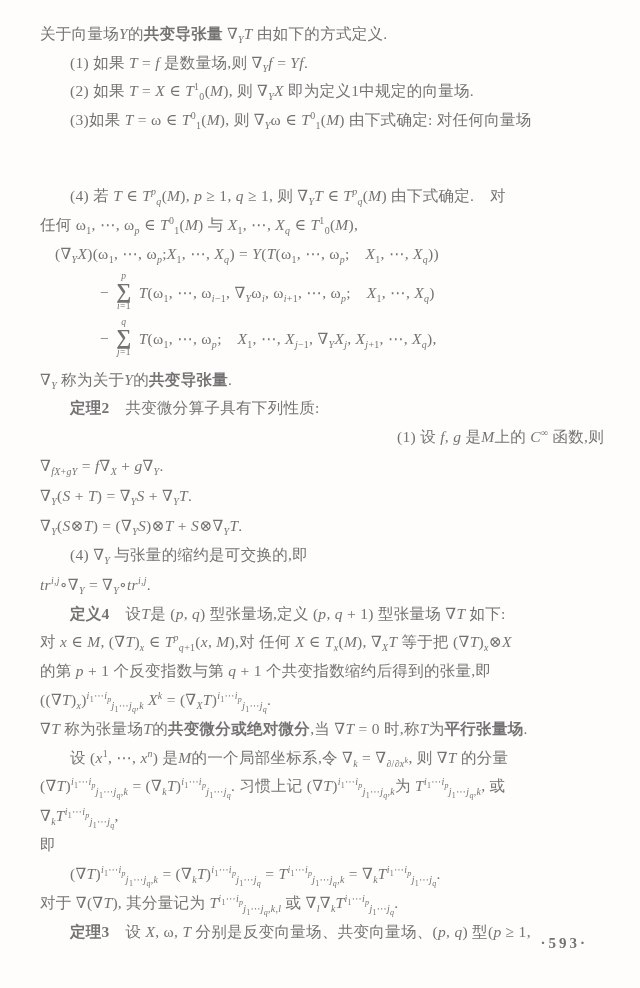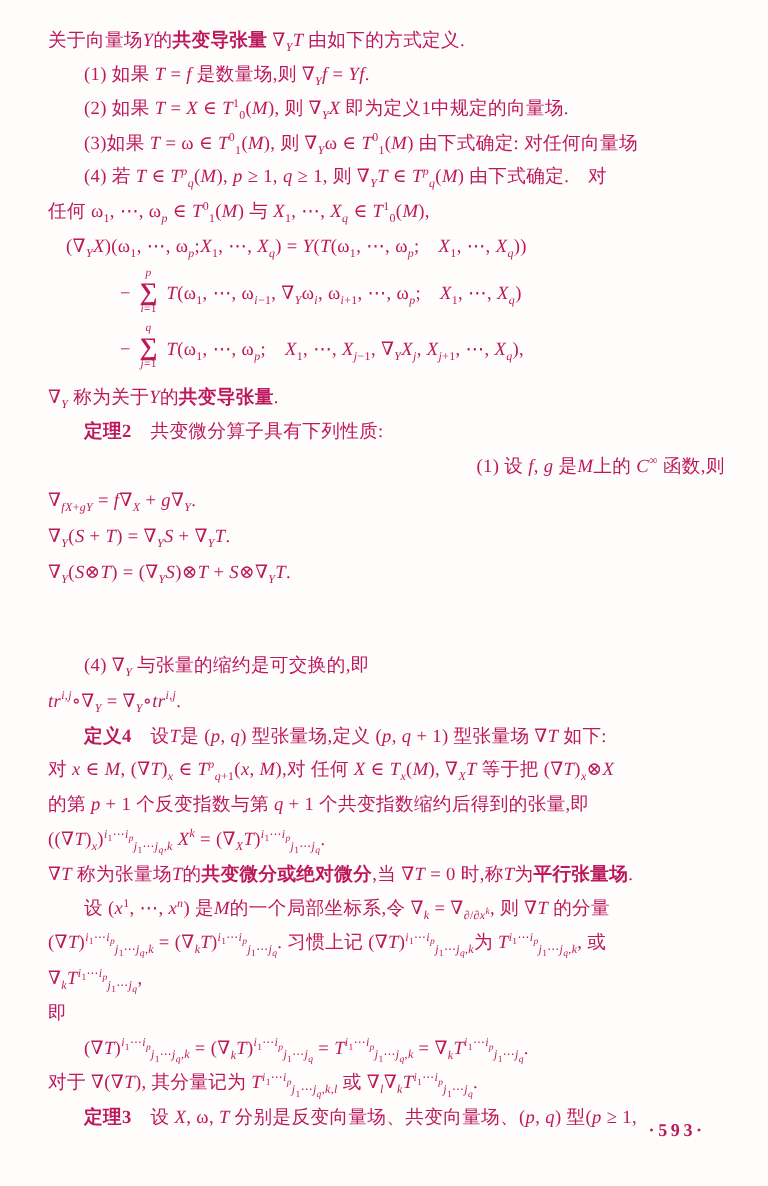--- a/index.html
+++ b/index.html
@@ -1,19 +1,19 @@
 <!DOCTYPE html>
 <html><head>
 <meta charset="utf-8">
 <style>
   html,body{margin:0;padding:0;background:#ffffff;}
   .page{
     width:640px;height:988px;
     background:#fefdfb;
-    color:#be185d;
+    color:#737373;
     font-family:"Liberation Serif","DejaVu Serif",serif;
     box-sizing:border-box;
     padding:20px 36px 0 40px;
     position:relative;
     overflow:hidden;
   }
   .doc-body{width:100%;}
   .line{
     font-size:15.5px;
     line-height:28.5px;
@@ -54,40 +54,40 @@
 </style>
 </head>
 <body>
 
 <div class="page">
   <div class="doc-body" id="doc-body">
       <div class="line t-text">关于向量场<i>Y</i>的<b>共变导张量</b> ∇<sub><i>Y</i></sub><i>T</i> 由如下的方式定义.</div>
       <div class="line t-text" style="padding-left: 30px;">(1) 如果 <i>T</i> = <i>f</i> 是数量场,则 ∇<sub><i>Y</i></sub><i>f</i> = <i>Yf</i>.</div>
       <div class="line t-text" style="padding-left: 30px;">(2) 如果 <i>T</i> = <i>X</i> ∈ <i>T</i><sup>1</sup><sub>0</sub>(<i>M</i>), 则 ∇<sub><i>Y</i></sub><i>X</i> 即为定义1中规定的向量场.</div>
       <div class="line t-text" style="padding-left: 30px;">(3)如果 <i>T</i> = ω ∈ <i>T</i><sup>0</sup><sub>1</sub>(<i>M</i>), 则 ∇<sub><i>Y</i></sub>ω ∈ <i>T</i><sup>0</sup><sub>1</sub>(<i>M</i>) 由下式确定: 对任何向量场</div>
-      <div class="line t-text" style="padding-left: 30px;">(4) 若 <i>T</i> ∈ <i>T</i><sup><i>p</i></sup><sub><i>q</i></sub>(<i>M</i>), <i>p</i> ≥ 1, <i>q</i> ≥ 1, 则 ∇<sub><i>Y</i></sub><i>T</i> ∈ <i>T</i><sup><i>p</i></sup><sub><i>q</i></sub>(<i>M</i>) 由下式确定.　对</div>
+      <div class="line t-text" style="padding-left: 30px; margin-top: 48px;">(4) 若 <i>T</i> ∈ <i>T</i><sup><i>p</i></sup><sub><i>q</i></sub>(<i>M</i>), <i>p</i> ≥ 1, <i>q</i> ≥ 1, 则 ∇<sub><i>Y</i></sub><i>T</i> ∈ <i>T</i><sup><i>p</i></sup><sub><i>q</i></sub>(<i>M</i>) 由下式确定.　对</div>
       <div class="line t-text">任何 ω<sub>1</sub>, ⋯, ω<sub><i>p</i></sub> ∈ <i>T</i><sup>0</sup><sub>1</sub>(<i>M</i>) 与 <i>X</i><sub>1</sub>, ⋯, <i>X</i><sub><i>q</i></sub> ∈ <i>T</i><sup>1</sup><sub>0</sub>(<i>M</i>),</div>
       <div class="line t-formula" style="padding-left: 15px;">(∇<sub><i>Y</i></sub><i>X</i>)(ω<sub>1</sub>, ⋯, ω<sub><i>p</i></sub>;<i>X</i><sub>1</sub>, ⋯, <i>X</i><sub><i>q</i></sub>) = <i>Y</i>(<i>T</i>(ω<sub>1</sub>, ⋯, ω<sub><i>p</i></sub>;　<i>X</i><sub>1</sub>, ⋯, <i>X</i><sub><i>q</i></sub>))</div>
       <div class="line t-display" style="padding-left: 60px;">− <span class="sum">
           <span class="s-top"><i>p</i></span>
           <span class="s-sig">∑</span>
           <span class="s-bot"><i>i</i>=1</span>
         </span> <i>T</i>(ω<sub>1</sub>, ⋯, ω<sub><i>i</i>−1</sub>, ∇<sub><i>Y</i></sub>ω<sub><i>i</i></sub>, ω<sub><i>i</i>+1</sub>, ⋯, ω<sub><i>p</i></sub>;　<i>X</i><sub>1</sub>, ⋯, <i>X</i><sub><i>q</i></sub>)</div>
       <div class="line t-display" style="padding-left: 60px;">− <span class="sum">
           <span class="s-top"><i>q</i></span>
           <span class="s-sig">∑</span>
           <span class="s-bot"><i>j</i>=1</span>
         </span> <i>T</i>(ω<sub>1</sub>, ⋯, ω<sub><i>p</i></sub>;　<i>X</i><sub>1</sub>, ⋯, <i>X</i><sub><i>j</i>−1</sub>, ∇<sub><i>Y</i></sub><i>X</i><sub><i>j</i></sub>, <i>X</i><sub><i>j</i>+1</sub>, ⋯, <i>X</i><sub><i>q</i></sub>),</div>
       <div class="line t-text">∇<sub><i>Y</i></sub> 称为关于<i>Y</i>的<b>共变导张量</b>.</div>
       <div class="line t-text" style="padding-left: 30px;"><b>定理2</b>　共变微分算子具有下列性质:</div>
       <div class="line t-text" style="padding-left: 30px; text-align: right;">(1) 设 <i>f</i>, <i>g</i> 是<i>M</i>上的 <i>C</i><sup>∞</sup> 函数,则</div>
       <div class="line t-formula center">∇<sub><i>fX</i>+<i>gY</i></sub> = <i>f</i>∇<sub><i>X</i></sub> + <i>g</i>∇<sub><i>Y</i></sub>.</div>
       <div class="line t-formula center">∇<sub><i>Y</i></sub>(<i>S</i> + <i>T</i>) = ∇<sub><i>Y</i></sub><i>S</i> + ∇<sub><i>Y</i></sub><i>T</i>.</div>
       <div class="line t-formula center">∇<sub><i>Y</i></sub>(<i>S</i>⊗<i>T</i>) = (∇<sub><i>Y</i></sub><i>S</i>)⊗<i>T</i> + <i>S</i>⊗∇<sub><i>Y</i></sub><i>T</i>.</div>
-      <div class="line t-text" style="padding-left: 30px; margin-top: 48px;">(4) ∇<sub><i>Y</i></sub> 与张量的缩约是可交换的,即</div>
+      <div class="line t-text" style="padding-left: 30px;">(4) ∇<sub><i>Y</i></sub> 与张量的缩约是可交换的,即</div>
       <div class="line t-formula center"><i>tr</i><sup><i>i</i>,<i>j</i></sup>∘∇<sub><i>Y</i></sub> = ∇<sub><i>Y</i></sub>∘<i>tr</i><sup><i>i</i>,<i>j</i></sup>.</div>
       <div class="line t-text" style="padding-left: 30px;"><b>定义4</b>　设<i>T</i>是 (<i>p</i>, <i>q</i>) 型张量场,定义 (<i>p</i>, <i>q</i> + 1) 型张量场 ∇<i>T</i> 如下:</div>
       <div class="line t-text">对 <i>x</i> ∈ <i>M</i>, (∇<i>T</i>)<sub><i>x</i></sub> ∈ <i>T</i><sup><i>p</i></sup><sub><i>q</i>+1</sub>(<i>x</i>, <i>M</i>),对 任何 <i>X</i> ∈ <i>T</i><sub><i>x</i></sub>(<i>M</i>), ∇<sub><i>X</i></sub><i>T</i> 等于把 (∇<i>T</i>)<sub><i>x</i></sub>⊗<i>X</i></div>
       <div class="line t-text">的第 <i>p</i> + 1 个反变指数与第 <i>q</i> + 1 个共变指数缩约后得到的张量,即</div>
       <div class="line t-formula center">((∇<i>T</i>)<sub><i>x</i></sub>)<sup><i>i</i><sub>1</sub>⋯<i>i</i><sub><i>p</i></sub></sup><sub><i>j</i><sub>1</sub>⋯<i>j</i><sub><i>q</i></sub>,<i>k</i></sub> <i>X</i><sup><i>k</i></sup> = (∇<sub><i>X</i></sub><i>T</i>)<sup><i>i</i><sub>1</sub>⋯<i>i</i><sub><i>p</i></sub></sup><sub><i>j</i><sub>1</sub>⋯<i>j</i><sub><i>q</i></sub></sub>.</div>
       <div class="line t-text">∇<i>T</i> 称为张量场<i>T</i>的<b>共变微分或绝对微分</b>,当 ∇<i>T</i> = 0 时,称<i>T</i>为<b>平行张量场</b>.</div>
       <div class="line t-text" style="padding-left: 30px;">设 (<i>x</i><sup>1</sup>, ⋯, <i>x</i><sup><i>n</i></sup>) 是<i>M</i>的一个局部坐标系,令 ∇<sub><i>k</i></sub> = ∇<sub>∂/∂<i>x</i><sup><i>k</i></sup></sub>, 则 ∇<i>T</i> 的分量</div>
       <div class="line t-text">(∇<i>T</i>)<sup><i>i</i><sub>1</sub>⋯<i>i</i><sub><i>p</i></sub></sup><sub><i>j</i><sub>1</sub>⋯<i>j</i><sub><i>q</i></sub>,<i>k</i></sub> = (∇<sub><i>k</i></sub><i>T</i>)<sup><i>i</i><sub>1</sub>⋯<i>i</i><sub><i>p</i></sub></sup><sub><i>j</i><sub>1</sub>⋯<i>j</i><sub><i>q</i></sub></sub>. 习惯上记 (∇<i>T</i>)<sup><i>i</i><sub>1</sub>⋯<i>i</i><sub><i>p</i></sub></sup><sub><i>j</i><sub>1</sub>⋯<i>j</i><sub><i>q</i></sub>,<i>k</i></sub>为 <i>T</i><sup><i>i</i><sub>1</sub>⋯<i>i</i><sub><i>p</i></sub></sup><sub><i>j</i><sub>1</sub>⋯<i>j</i><sub><i>q</i></sub>,<i>k</i></sub>, 或</div>
       <div class="line t-formula center">∇<sub><i>k</i></sub><i>T</i><sup><i>i</i><sub>1</sub>⋯<i>i</i><sub><i>p</i></sub></sup><sub><i>j</i><sub>1</sub>⋯<i>j</i><sub><i>q</i></sub></sub>,</div>
       <div class="line t-text">即</div>

